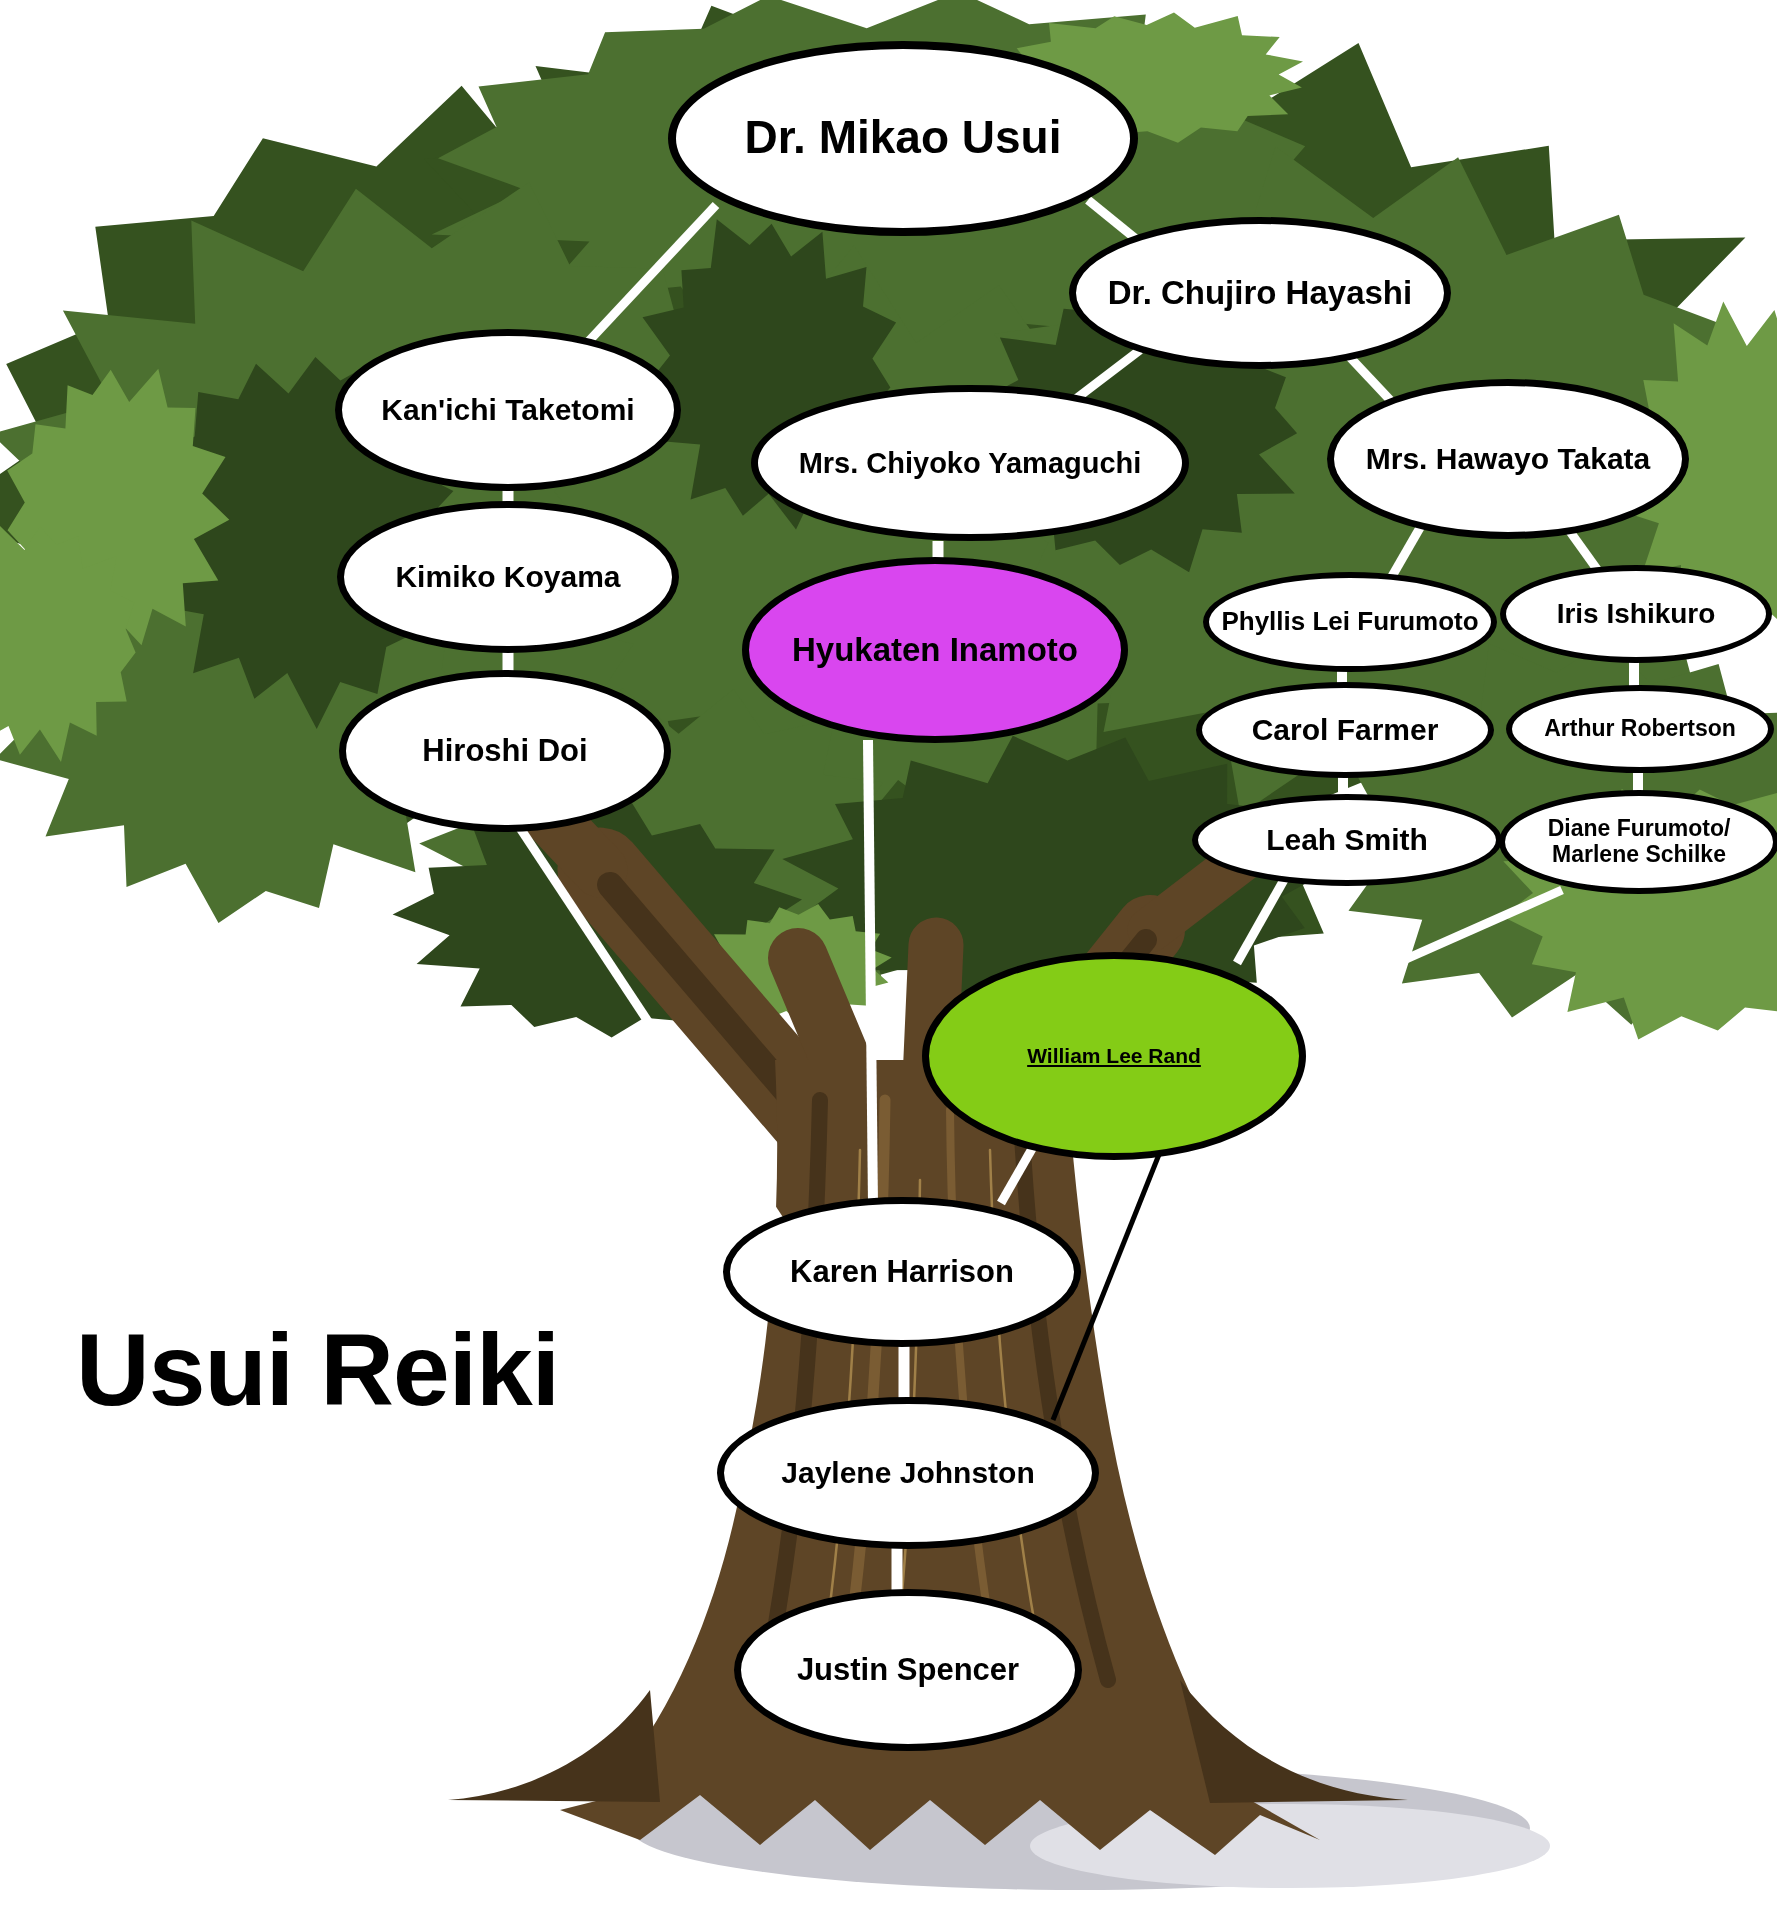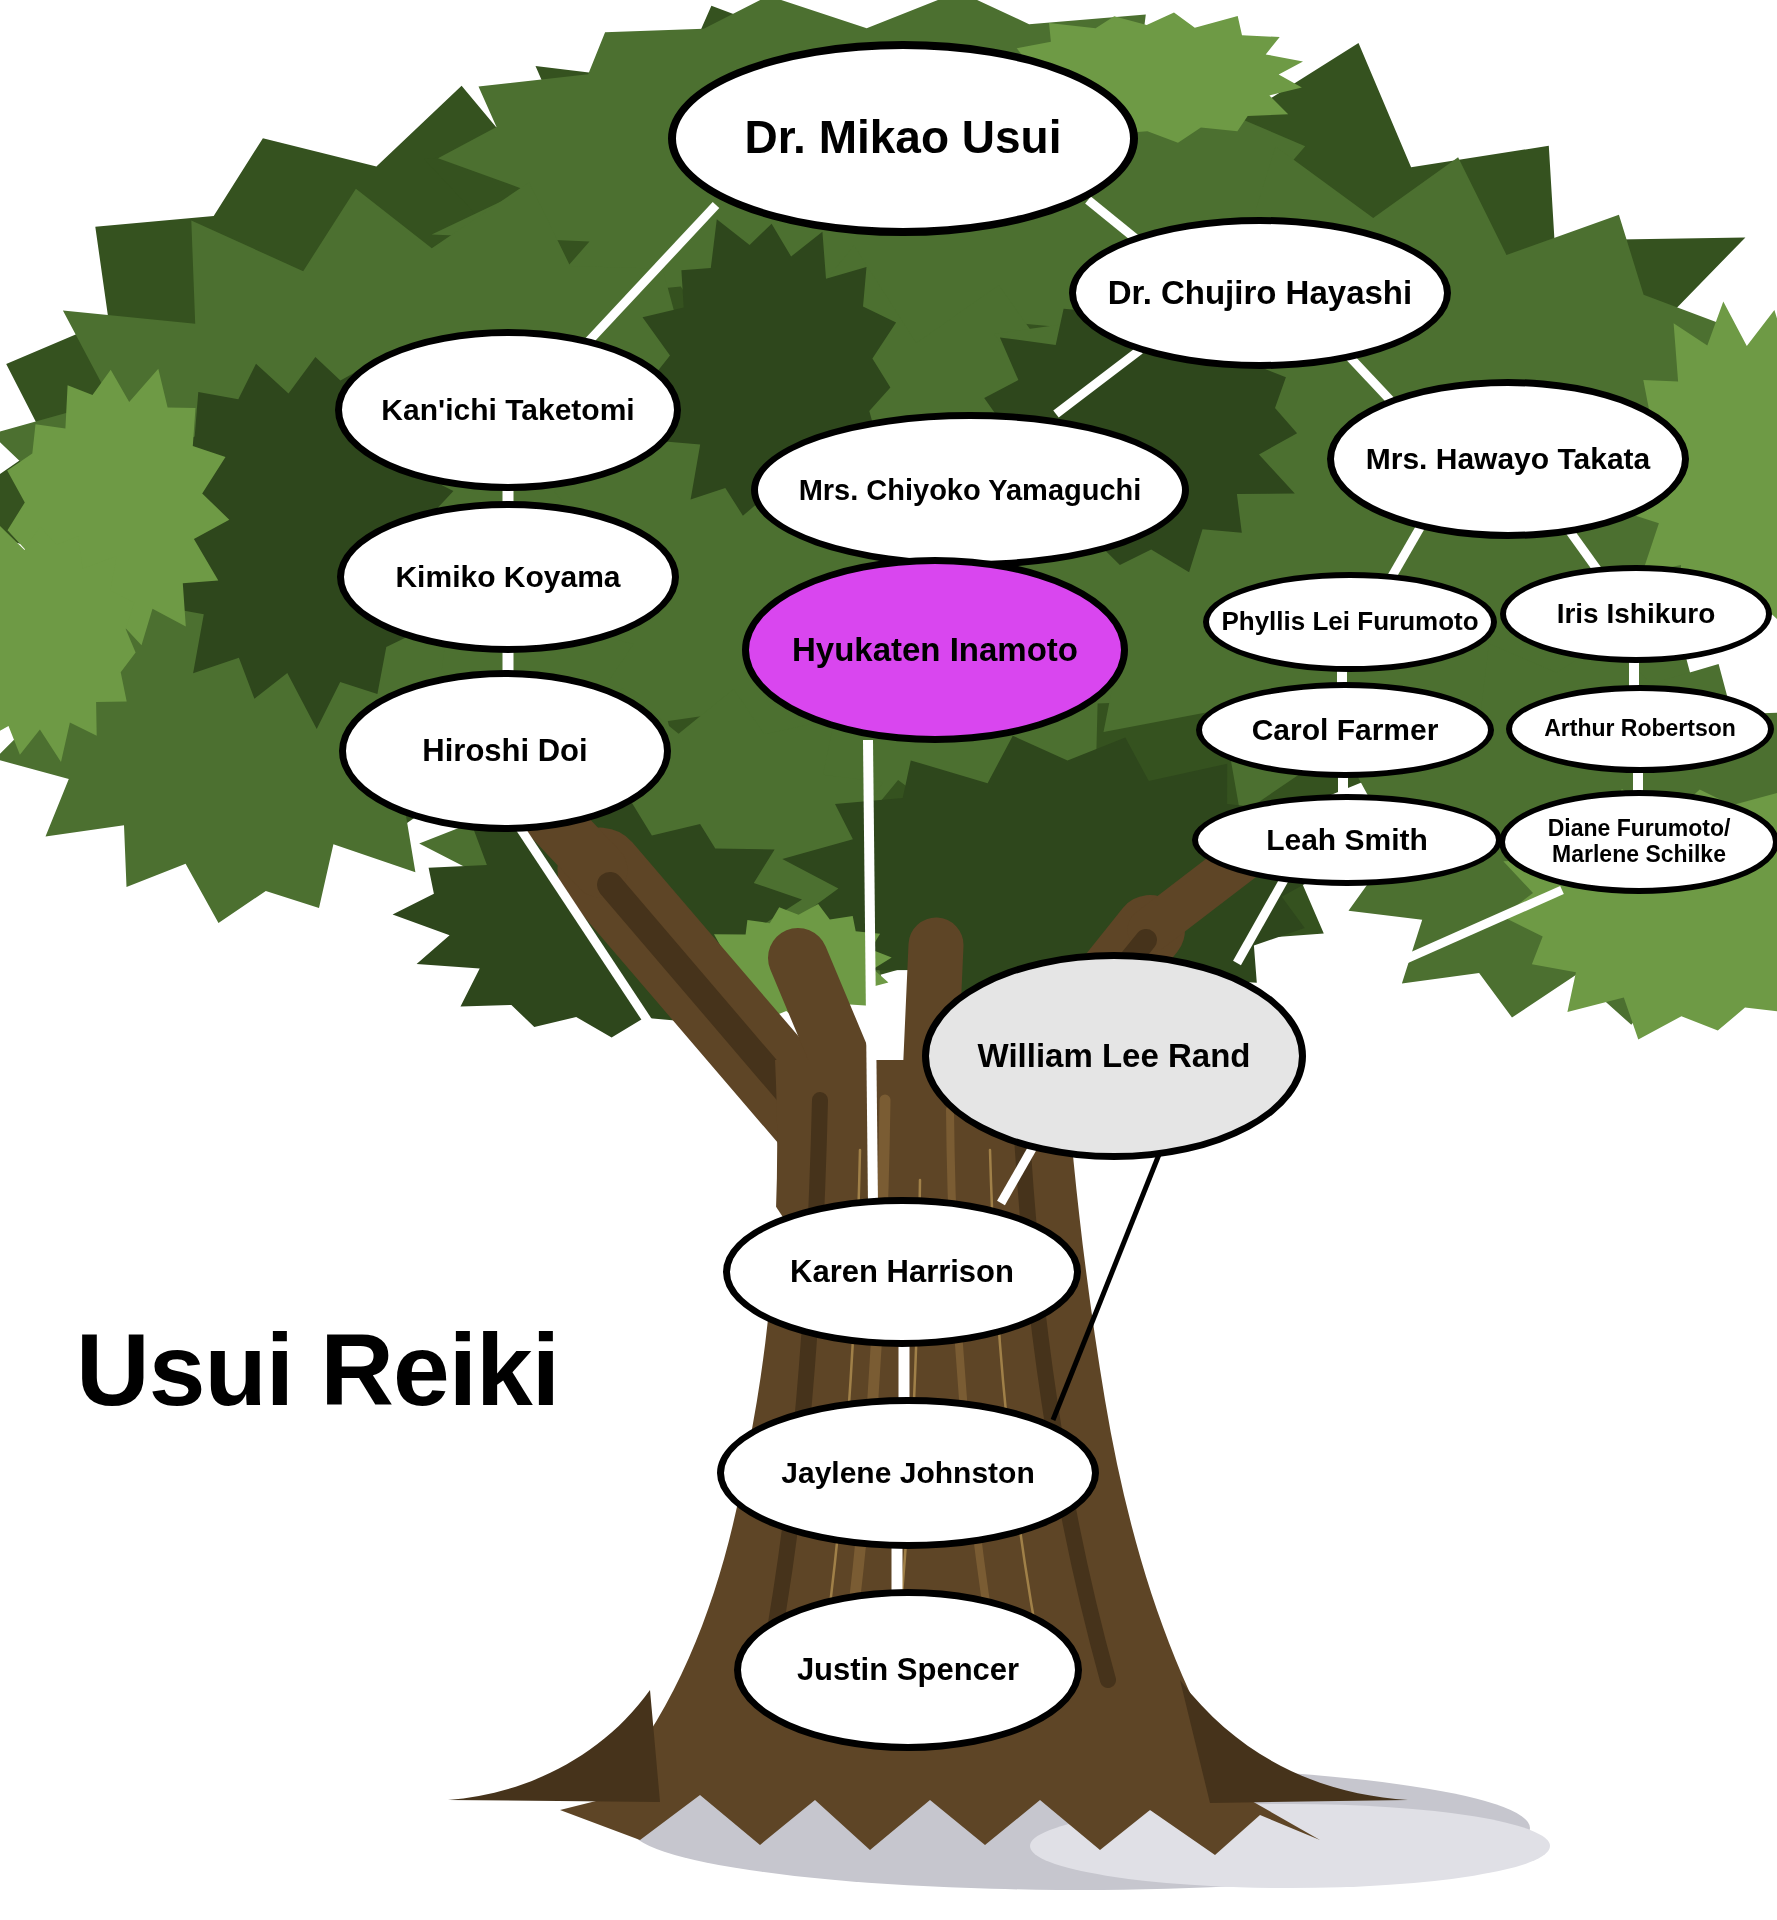--- a/index.html
+++ b/index.html
@@ -97,21 +97,21 @@
   <div id="nodes-layer">
       <div class="node" style="left: 668px; top: 40.5px; width: 470px; height: 195px; font-size: 46px; border: 8px solid rgb(0, 0, 0); background: rgb(255, 255, 255);">
         <span>Dr. Mikao Usui</span>
       </div>
       <div class="node" style="left: 1069px; top: 217px; width: 382px; height: 152px; font-size: 33px; border: 7px solid rgb(0, 0, 0); background: rgb(255, 255, 255);">
         <span>Dr. Chujiro Hayashi</span>
       </div>
       <div class="node" style="left: 335px; top: 329px; width: 346px; height: 162px; font-size: 30px; border: 7px solid rgb(0, 0, 0); background: rgb(255, 255, 255);">
         <span>Kan'ichi Taketomi</span>
       </div>
-      <div class="node" style="left: 751px; top: 412px; width: 438px; height: 156px; font-size: 29px; border: 7px solid rgb(0, 0, 0); background: rgb(255, 255, 255);">
+      <div class="node" style="left: 751px; top: 385px; width: 438px; height: 156px; font-size: 29px; border: 7px solid rgb(0, 0, 0); background: rgb(255, 255, 255);">
         <span>Mrs. Chiyoko Yamaguchi</span>
       </div>
       <div class="node" style="left: 1327px; top: 379px; width: 362px; height: 160px; font-size: 30px; border: 7px solid rgb(0, 0, 0); background: rgb(255, 255, 255);">
         <span>Mrs. Hawayo Takata</span>
       </div>
       <div class="node" style="left: 337px; top: 501px; width: 342px; height: 152px; font-size: 30px; border: 7px solid rgb(0, 0, 0); background: rgb(255, 255, 255);">
         <span>Kimiko Koyama</span>
       </div>
       <div class="node" style="left: 1203px; top: 572px; width: 294px; height: 100px; font-size: 26px; border: 6px solid rgb(0, 0, 0); background: rgb(255, 255, 255);">
         <span>Phyllis Lei Furumoto</span>
@@ -131,21 +131,21 @@
       <div class="node" style="left: 339px; top: 670px; width: 332px; height: 162px; font-size: 31px; border: 7px solid rgb(0, 0, 0); background: rgb(255, 255, 255);">
         <span>Hiroshi Doi</span>
       </div>
       <div class="node" style="left: 1192px; top: 794px; width: 310px; height: 92px; font-size: 30px; border: 6px solid rgb(0, 0, 0); background: rgb(255, 255, 255);">
         <span>Leah Smith</span>
       </div>
       <div class="node" style="left: 1499px; top: 790px; width: 280px; height: 104px; font-size: 23px; border: 6px solid rgb(0, 0, 0); background: rgb(255, 255, 255);">
         <span>Diane Furumoto/</span>
         <span>Marlene Schilke</span>
       </div>
-      <div class="node" style="left: 922px; top: 952px; width: 384px; height: 208px; font-size: 33px; border: 7px solid rgb(0, 0, 0); background: #e5e5e5;">
+      <div class="node" style="left: 922px; top: 952px; width: 384px; height: 208px; font-size: 21px; border: 7px solid rgb(0, 0, 0); background: #84cc16; text-decoration: underline;">
         <span>William Lee Rand</span>
       </div>
       <div class="node" style="left: 723px; top: 1197px; width: 358px; height: 150px; font-size: 31px; border: 7px solid rgb(0, 0, 0); background: rgb(255, 255, 255);">
         <span>Karen Harrison</span>
       </div>
       <div class="node" style="left: 717px; top: 1397px; width: 382px; height: 152px; font-size: 30px; border: 7px solid rgb(0, 0, 0); background: rgb(255, 255, 255);">
         <span>Jaylene Johnston</span>
       </div>
       <div class="node" style="left: 734px; top: 1589px; width: 348px; height: 162px; font-size: 31px; border: 7px solid rgb(0, 0, 0); background: rgb(255, 255, 255);">
         <span>Justin Spencer</span>

